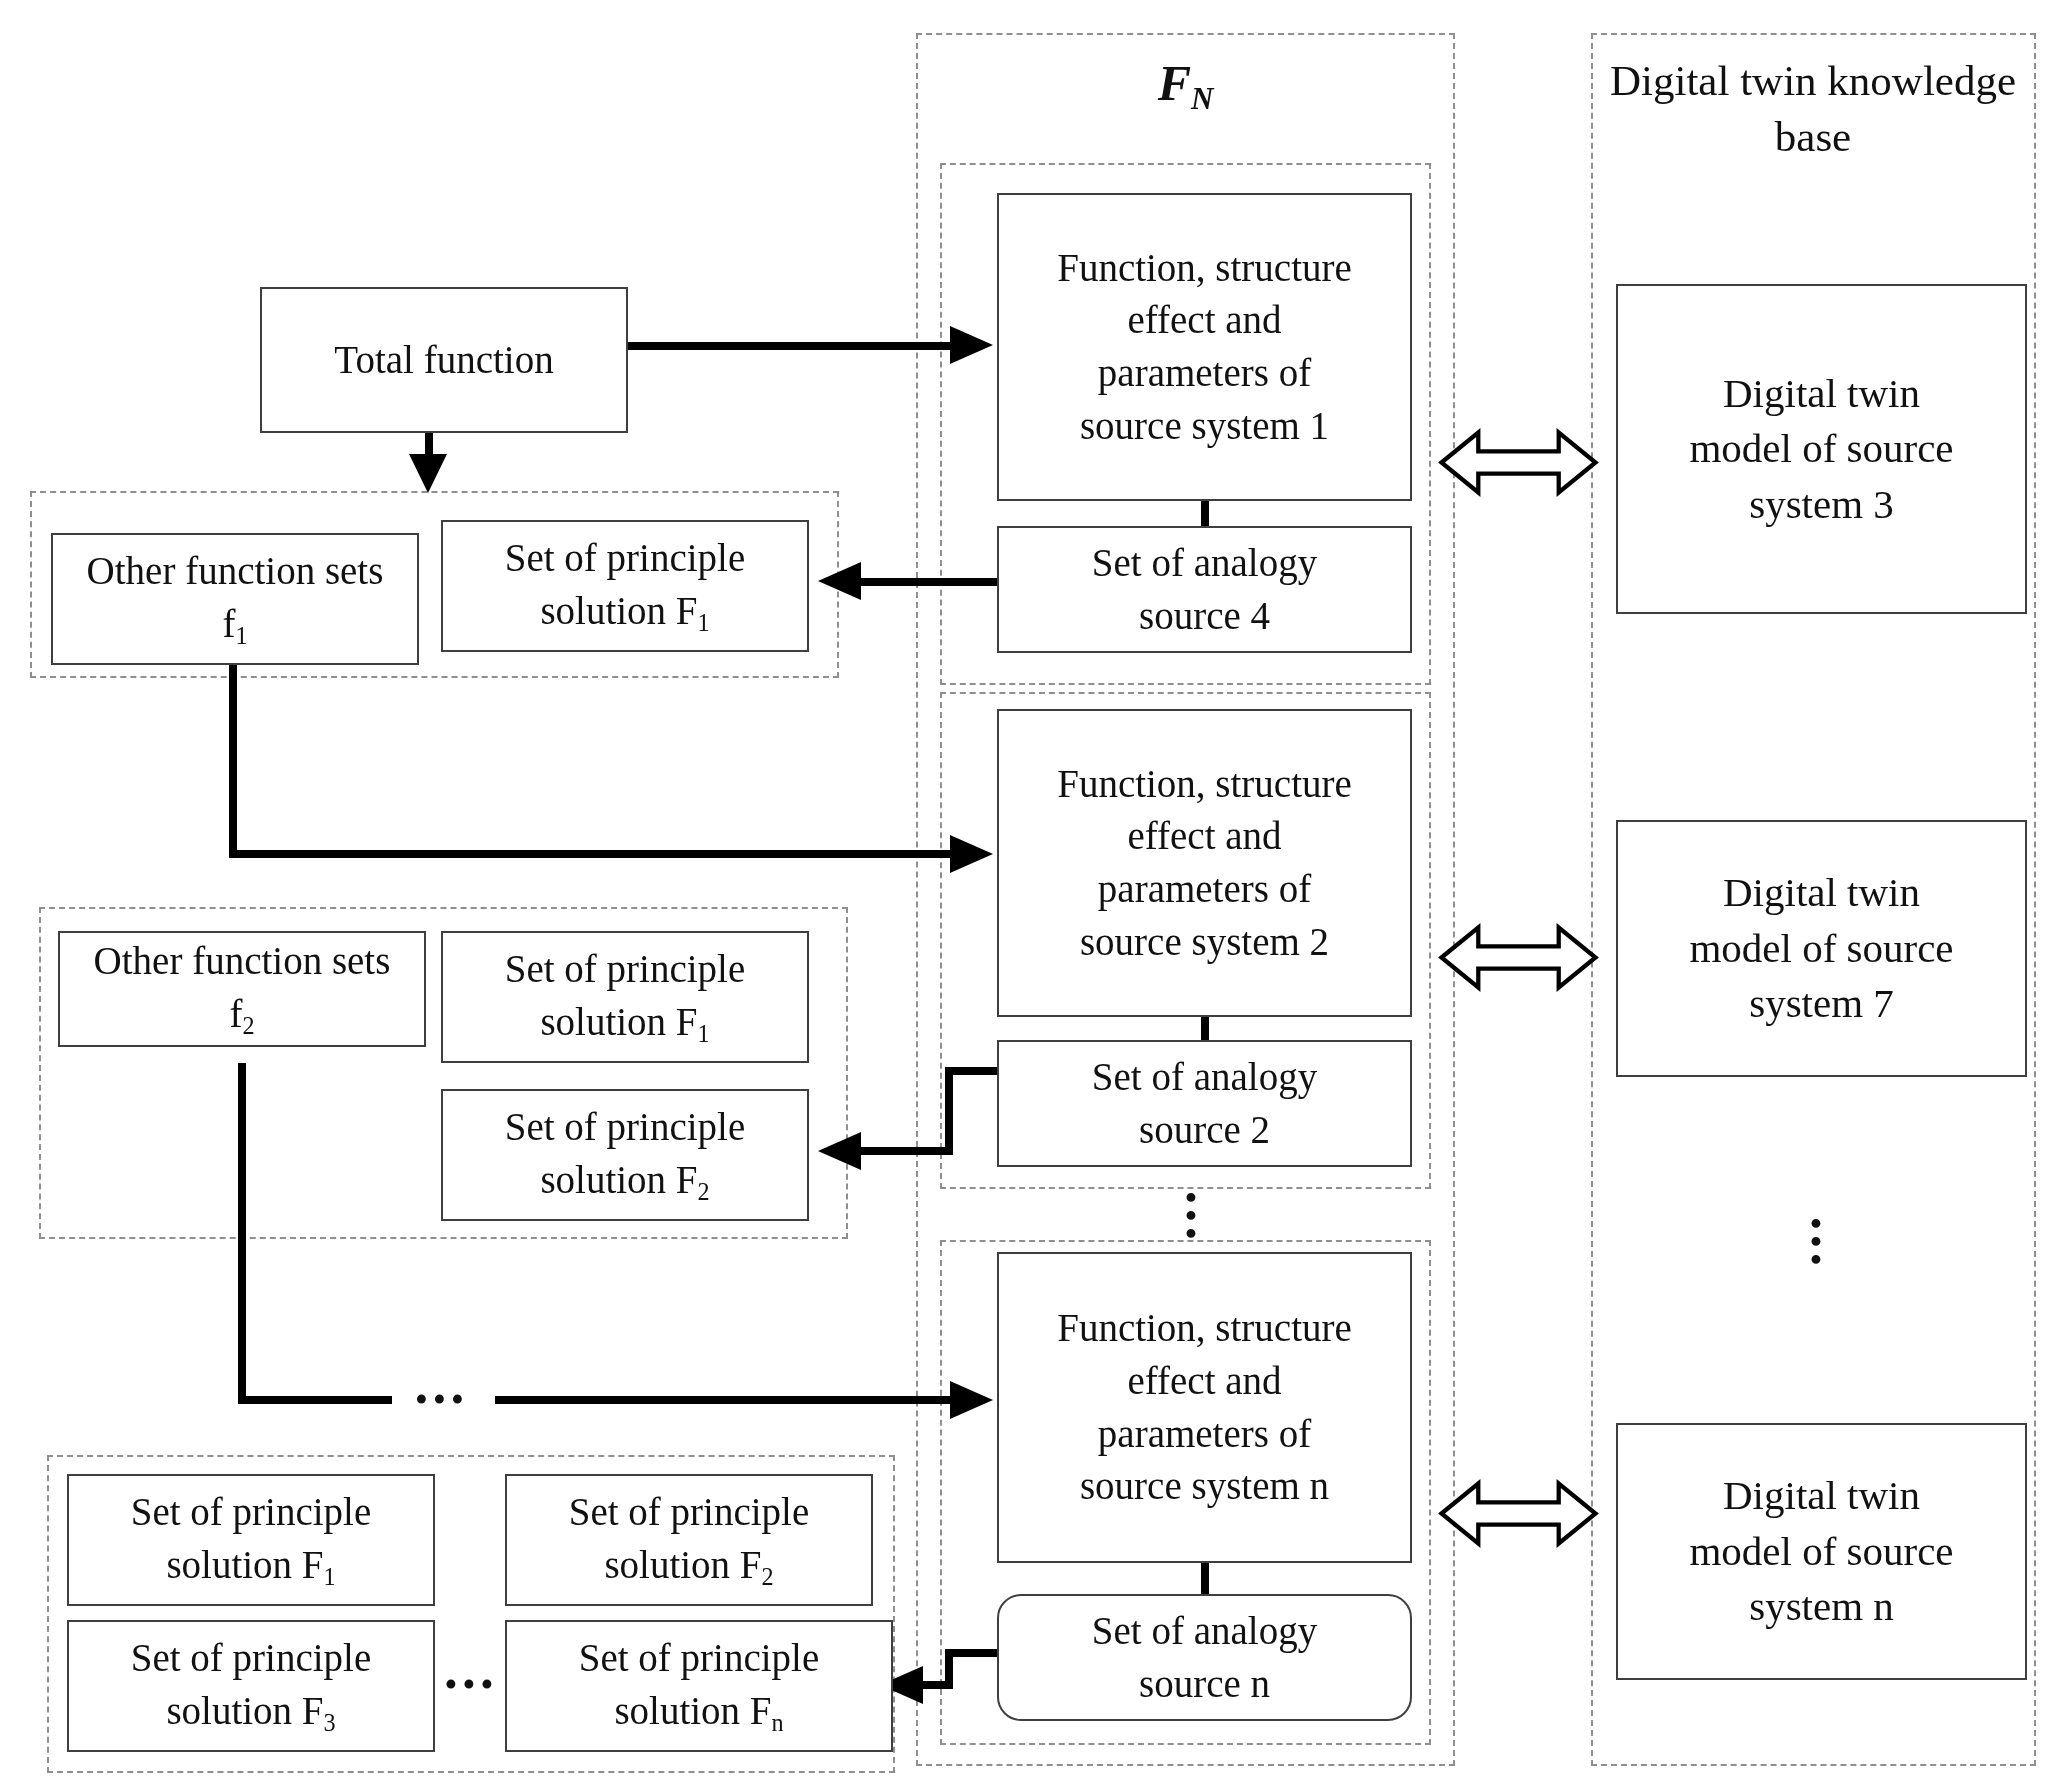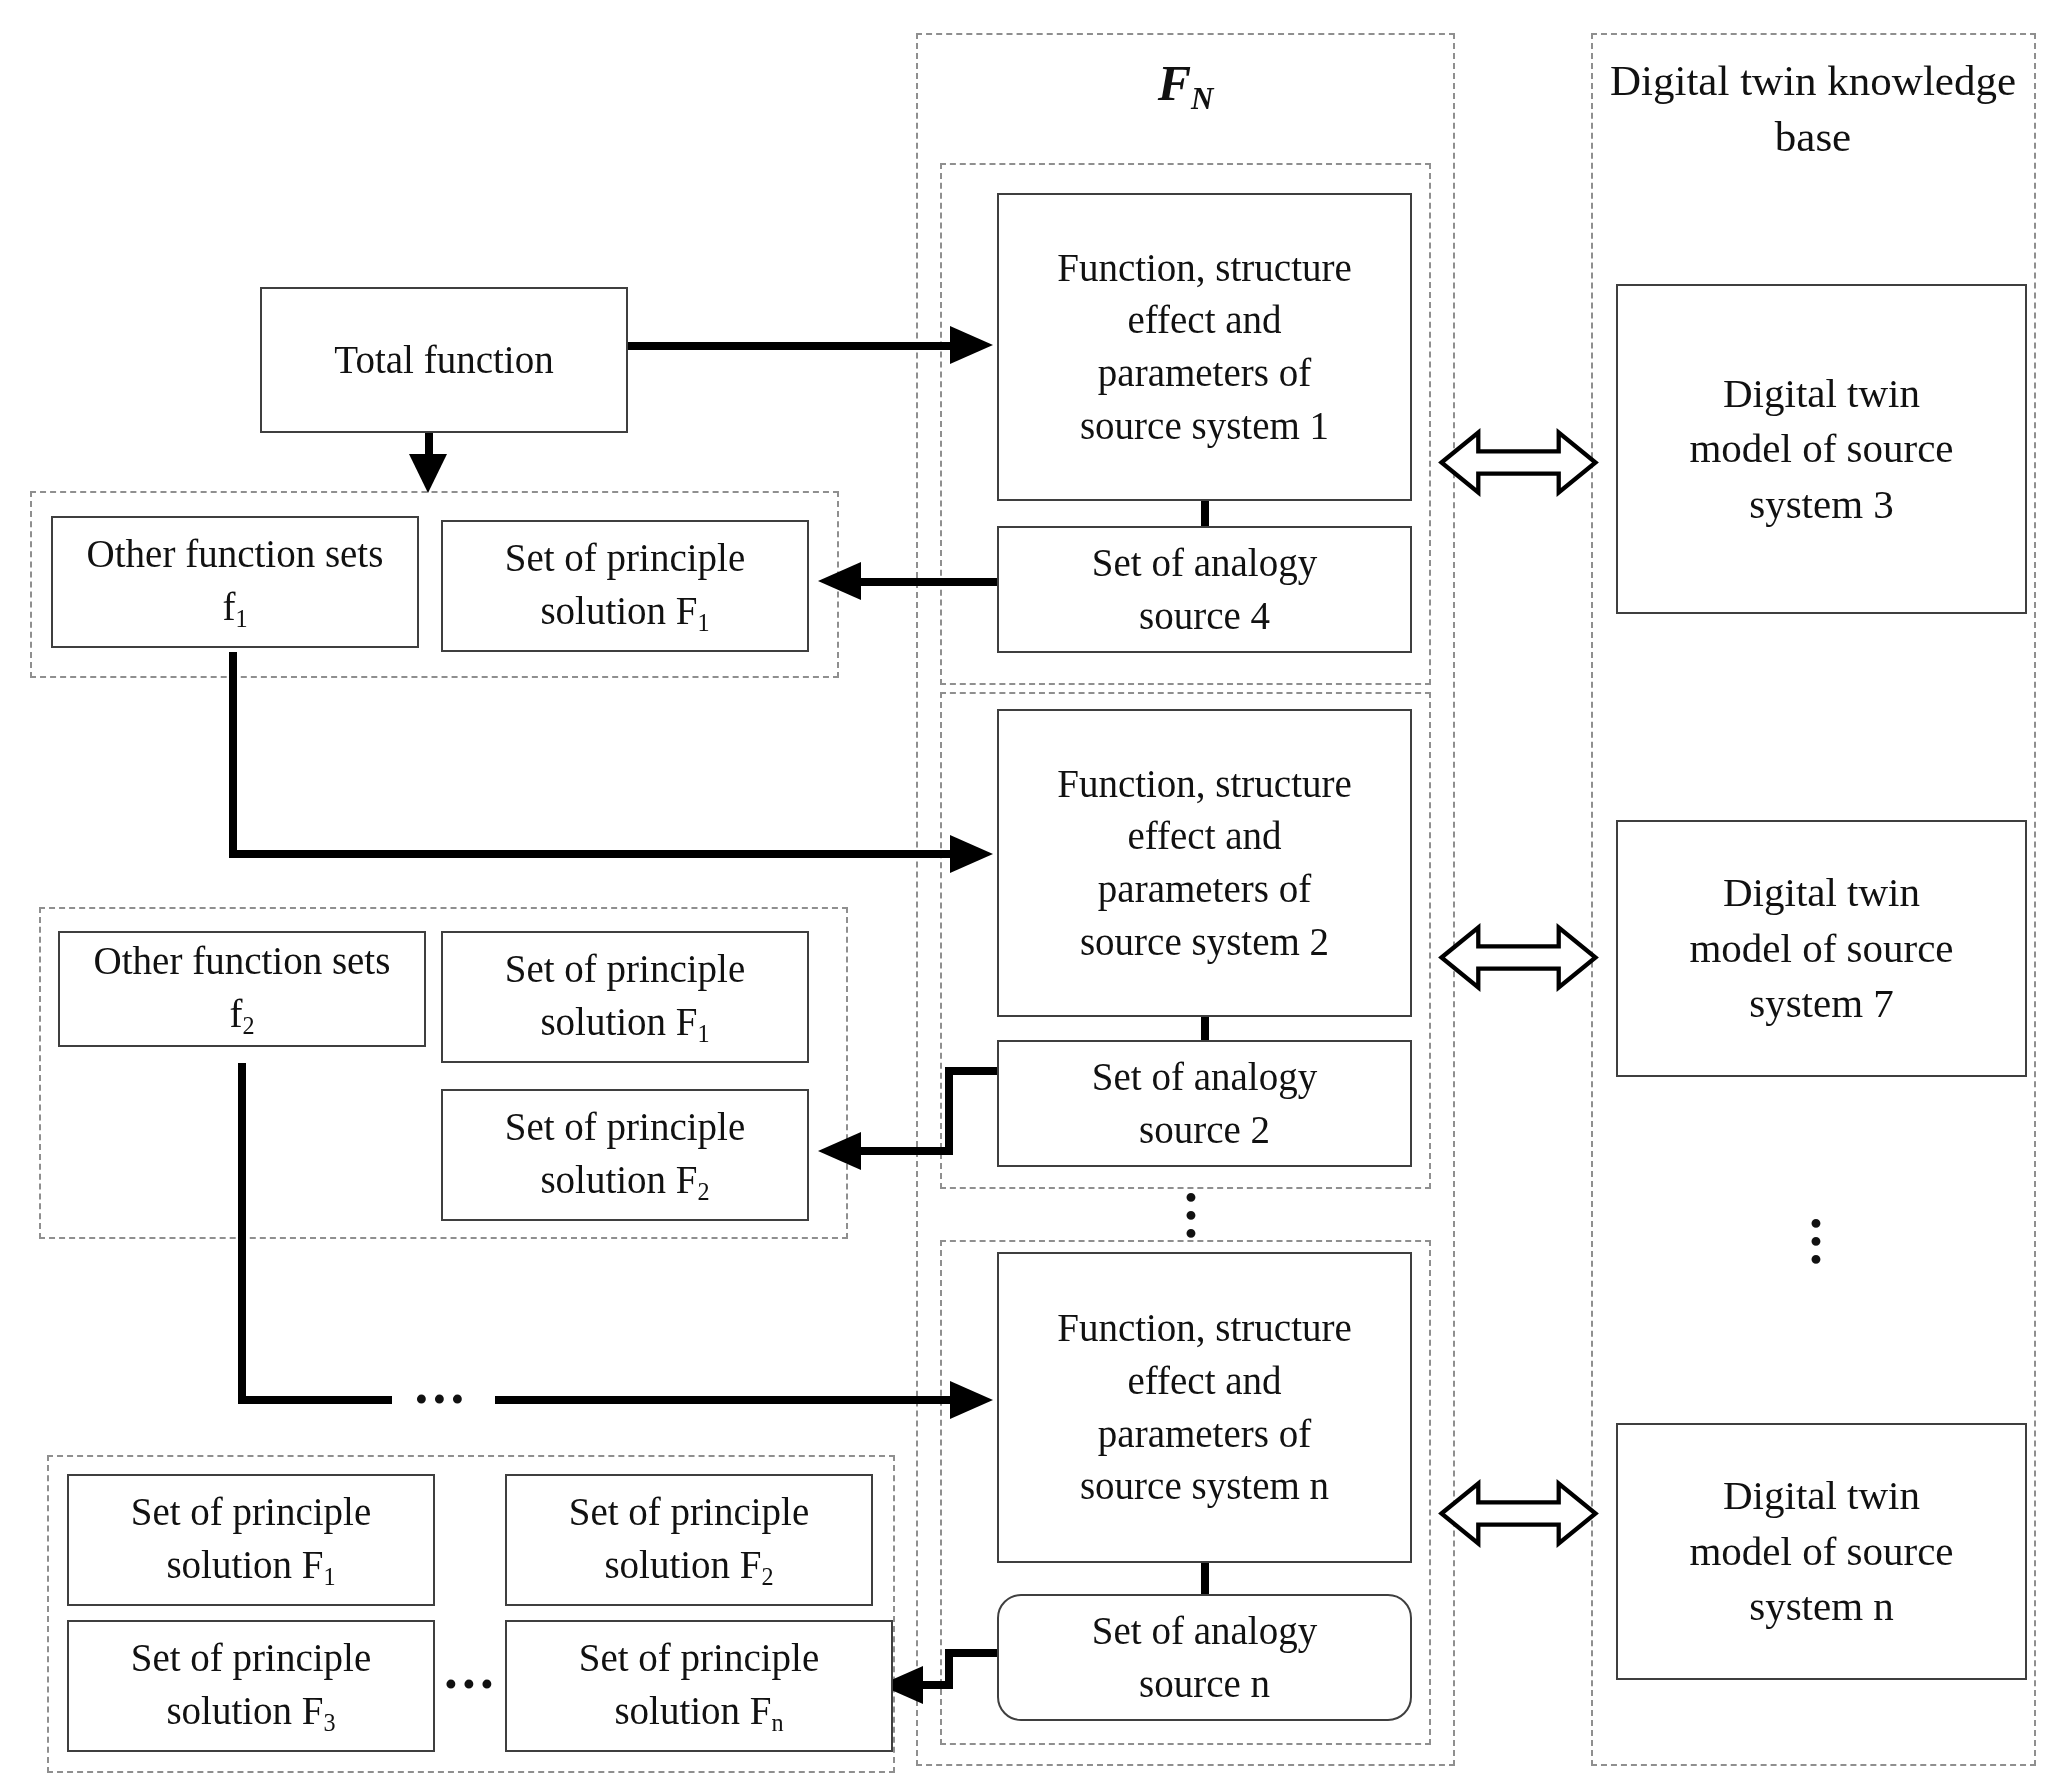--- a/index.html
+++ b/index.html
@@ -93,21 +93,21 @@
     <polygon points="5,45 48,10 48,32 142,32 142,10 185,45 142,80 142,58 48,58 48,80" fill="#ffffff" stroke="#000000" stroke-width="5"></polygon>
   </svg>
   <svg class="double-arrow" style="left:1437px; top:1475px;" width="163" height="77" viewBox="0 0 190 90">
     <polygon points="5,45 48,10 48,32 142,32 142,10 185,45 142,80 142,58 48,58 48,80" fill="#ffffff" stroke="#000000" stroke-width="5"></polygon>
   </svg>
 
   <div class="box pad30" style="left:244px; top:287px; width:368px; height:146px;margin-left:16px;">
     <span>Total function</span>
   </div>
 
-  <div class="box pad30" style="left:51px; top:516px; width:368px; height:132px;">
+  <div class="box pad30" style="left:51px; top:533px; width:368px; height:132px;">
     <span><span>Other function sets f</span><span class="sub">1</span></span>
   </div>
   <div class="box pad30" style="left:441px; top:520px; width:368px; height:132px;">
     <span><span>Set of principle solution F</span><span class="sub">1</span></span>
   </div>
 
   <div class="box pad30" style="left:58px; top:931px; width:368px; height:116px;">
     <span><span>Other function sets f</span><span class="sub">2</span></span>
   </div>
   <div class="box pad30" style="left:441px; top:931px; width:368px; height:132px;">

